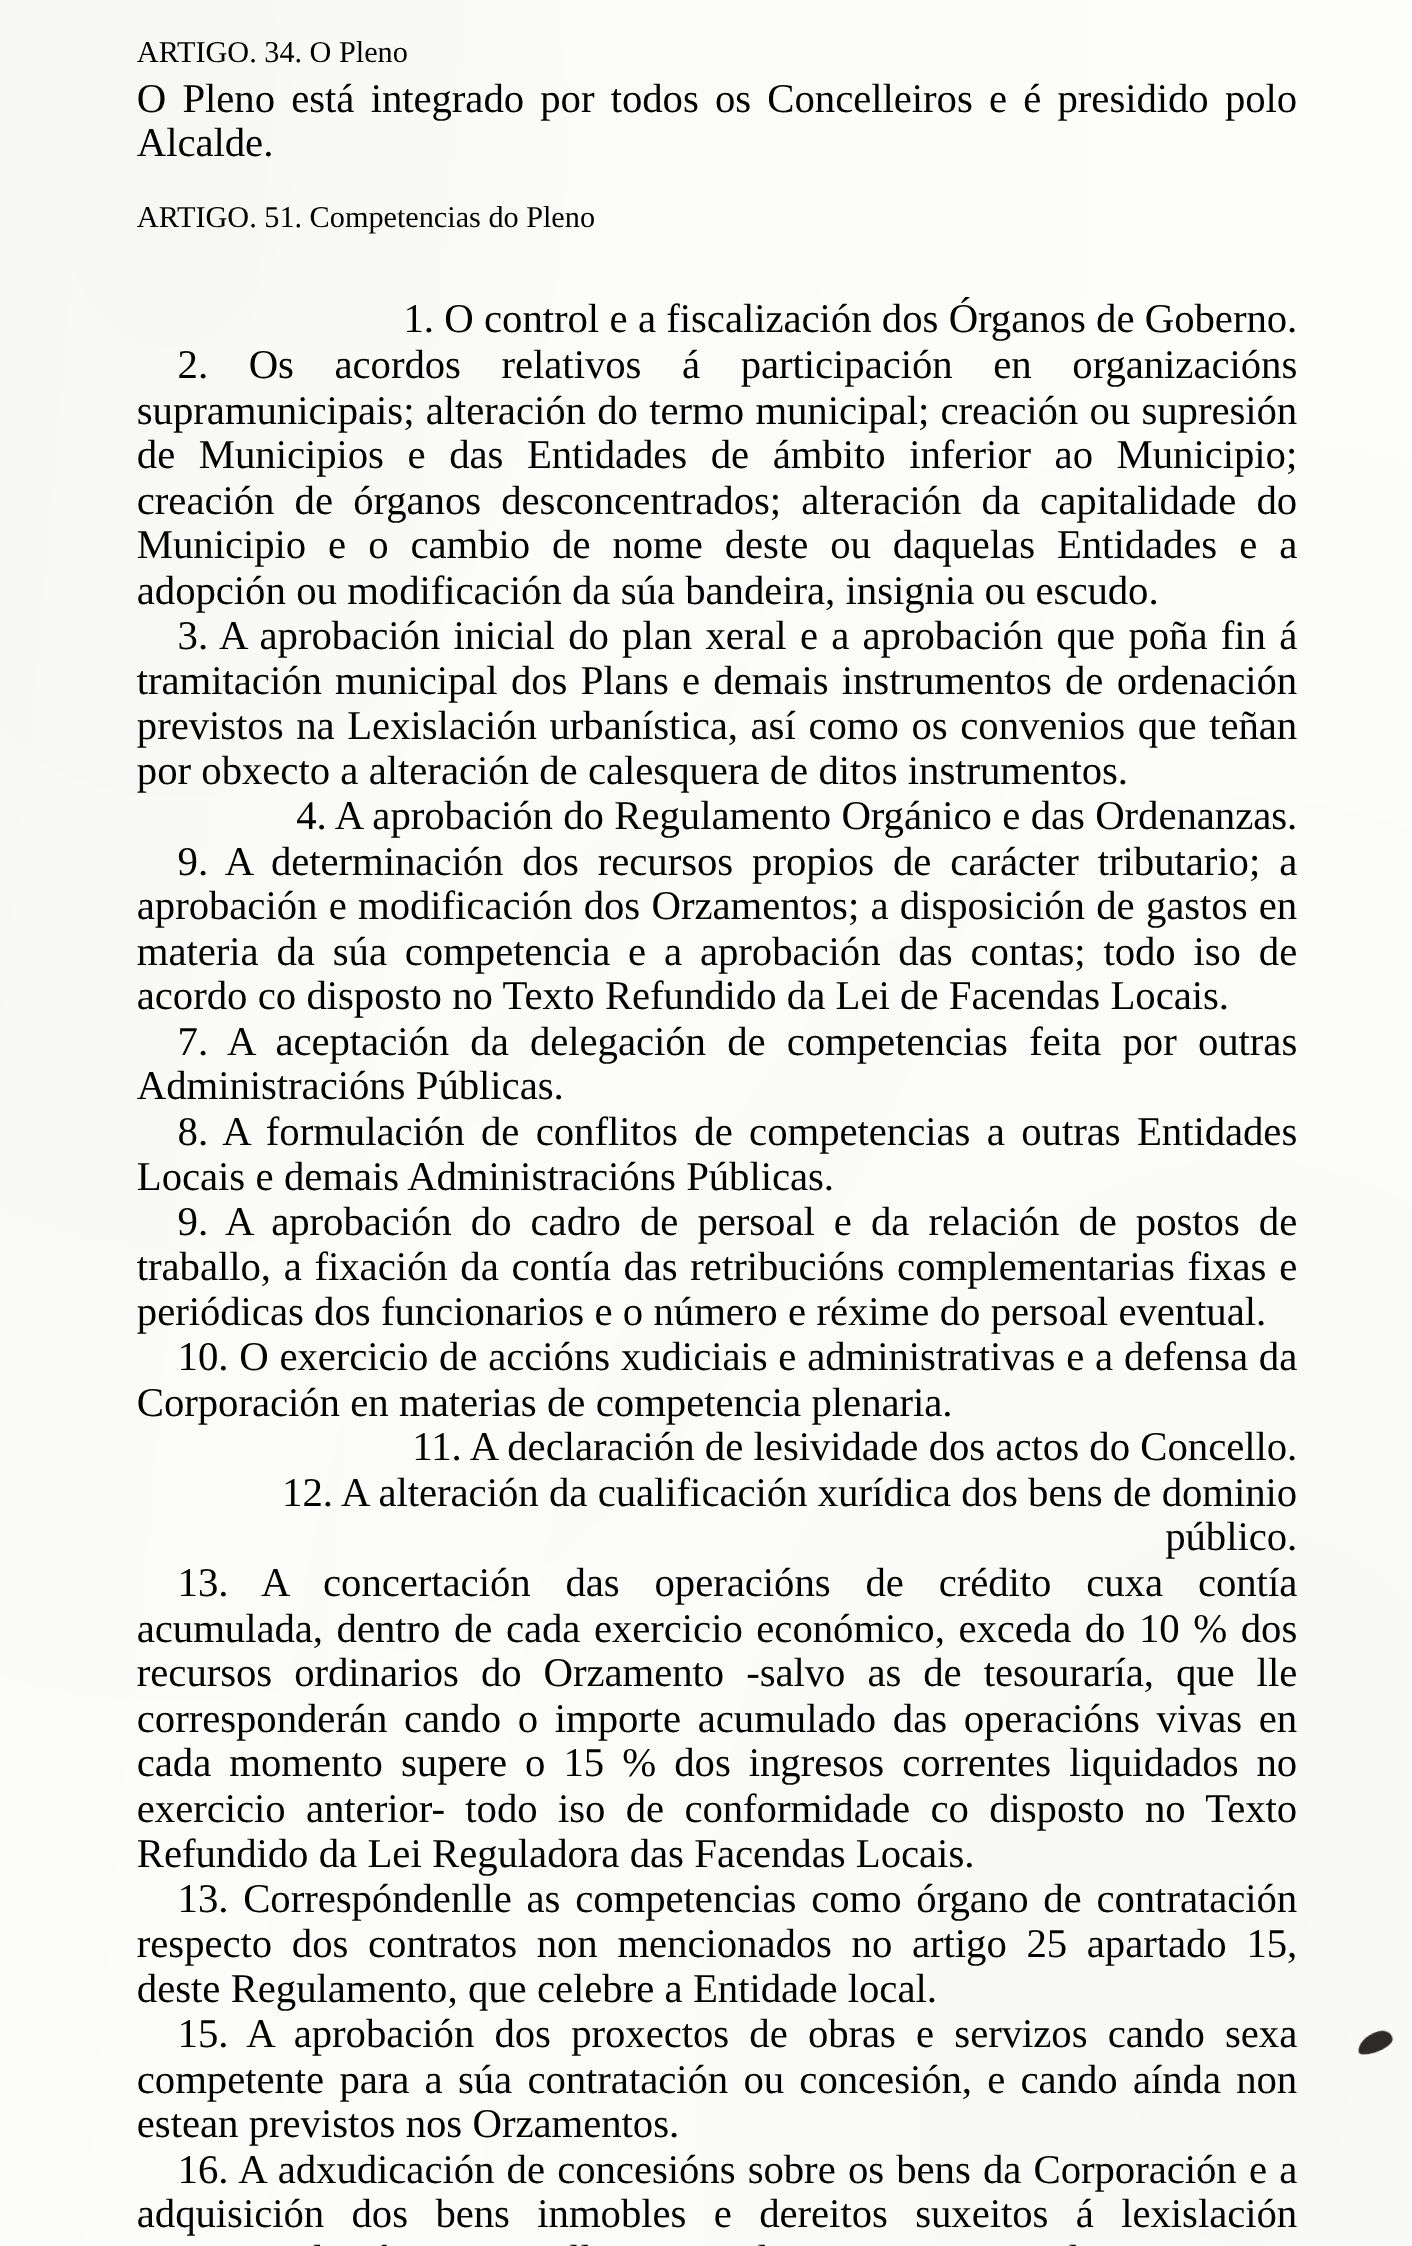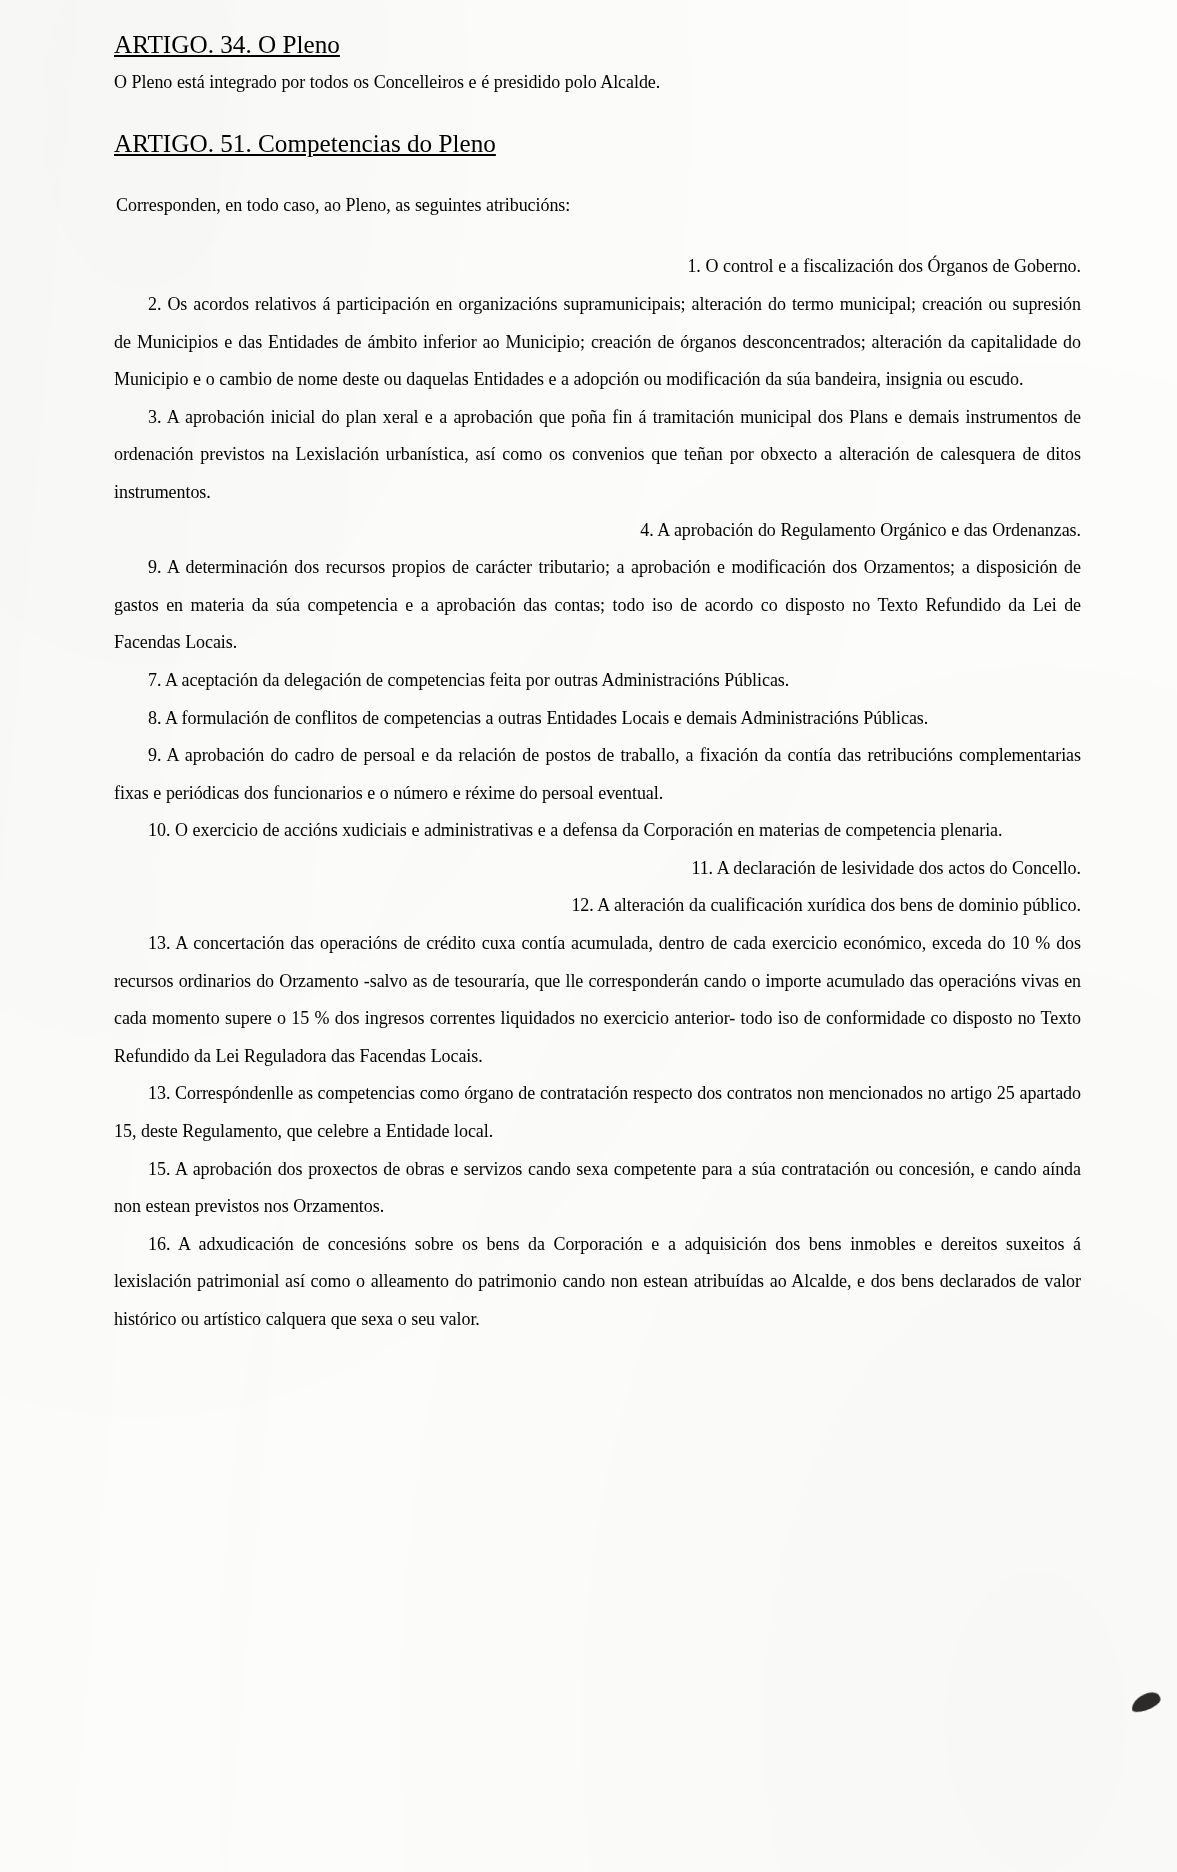--- a/index.html
+++ b/index.html
@@ -33,21 +33,21 @@
       radial-gradient(ellipse at 88% 92%, rgba(0,0,0,0.018), rgba(0,0,0,0) 62%),
       linear-gradient(95deg, rgba(0,0,0,0.012), rgba(0,0,0,0) 35%);
     mix-blend-mode: multiply;
   }
   .doc-body {
     position: relative;
     z-index: 2;
   }
   .para {
     margin: 0;
-    font-size: 18px;
+    font-size: 34px;
     line-height: 37.6px;
     text-align: justify;
     text-justify: inter-word;
     letter-spacing: -0.06px;
     word-spacing: 0.2px;
     -webkit-font-smoothing: none;
   }
   .para.flush {
     text-indent: 0;
   }
@@ -59,21 +59,21 @@
   }
   .heading {
     margin: 0;
     font-size: 25.2px;
     line-height: 37.6px;
     text-align: left;
     font-weight: normal;
   }
   .sp-md  { height: 24px; }
 
-  .art-head { text-indent: 0; text-decoration: underline; }
+  .art-head { text-indent: 0; }
 
   .intro { text-indent: 2px; }
 
   
   .smudge {
     position: absolute;
     right: 16px;
     top: 1694px;
     width: 30px;
     height: 16px;
@@ -99,21 +99,20 @@
     <h2 class="heading art-head">ARTIGO. 34. O Pleno</h2>
 
     <p class="para flush">O Pleno está integrado por todos os Concelleiros e é presidido polo Alcalde.</p>
 
     <div class="sp-md"></div>
 
     <h2 class="heading art-head">ARTIGO. 51. Competencias do Pleno</h2>
 
     <div class="sp-md"></div>
 
-    <p class="para intro">Corresponden, en todo caso, ao Pleno, as seguintes atribucións:</p>
 
     <div class="sp-md"></div>
 
     <p class="para indent last-left">1. O control e a fiscalización dos Órganos de Goberno.</p>
     <p class="para indent">2. Os acordos relativos á participación en organizacións supramunicipais; alteración do termo municipal; creación ou supresión de Municipios e das Entidades de ámbito inferior ao Municipio; creación de órganos desconcentrados; alteración da capitalidade do Municipio e o cambio de nome deste ou daquelas Entidades e a adopción ou modificación da súa bandeira, insignia ou escudo.</p>
     <p class="para indent">3. A aprobación inicial do plan xeral e a aprobación que poña fin á tramitación municipal dos Plans e demais instrumentos de ordenación previstos na Lexislación urbanística, así como os convenios que teñan por obxecto a alteración de calesquera de ditos instrumentos.</p>
     <p class="para indent last-left">4. A aprobación do Regulamento Orgánico e das Ordenanzas.</p>
     <p class="para indent">9. A determinación dos recursos propios de carácter tributario; a aprobación e modificación dos Orzamentos; a disposición de gastos en materia da súa competencia e a aprobación das contas; todo iso de acordo co disposto no Texto Refundido da Lei de Facendas Locais.</p>
     <p class="para indent">7. A aceptación da delegación de competencias feita por outras Administracións Públicas.</p>
     <p class="para indent">8. A formulación de conflitos de competencias a outras Entidades Locais e demais Administracións Públicas.</p>

